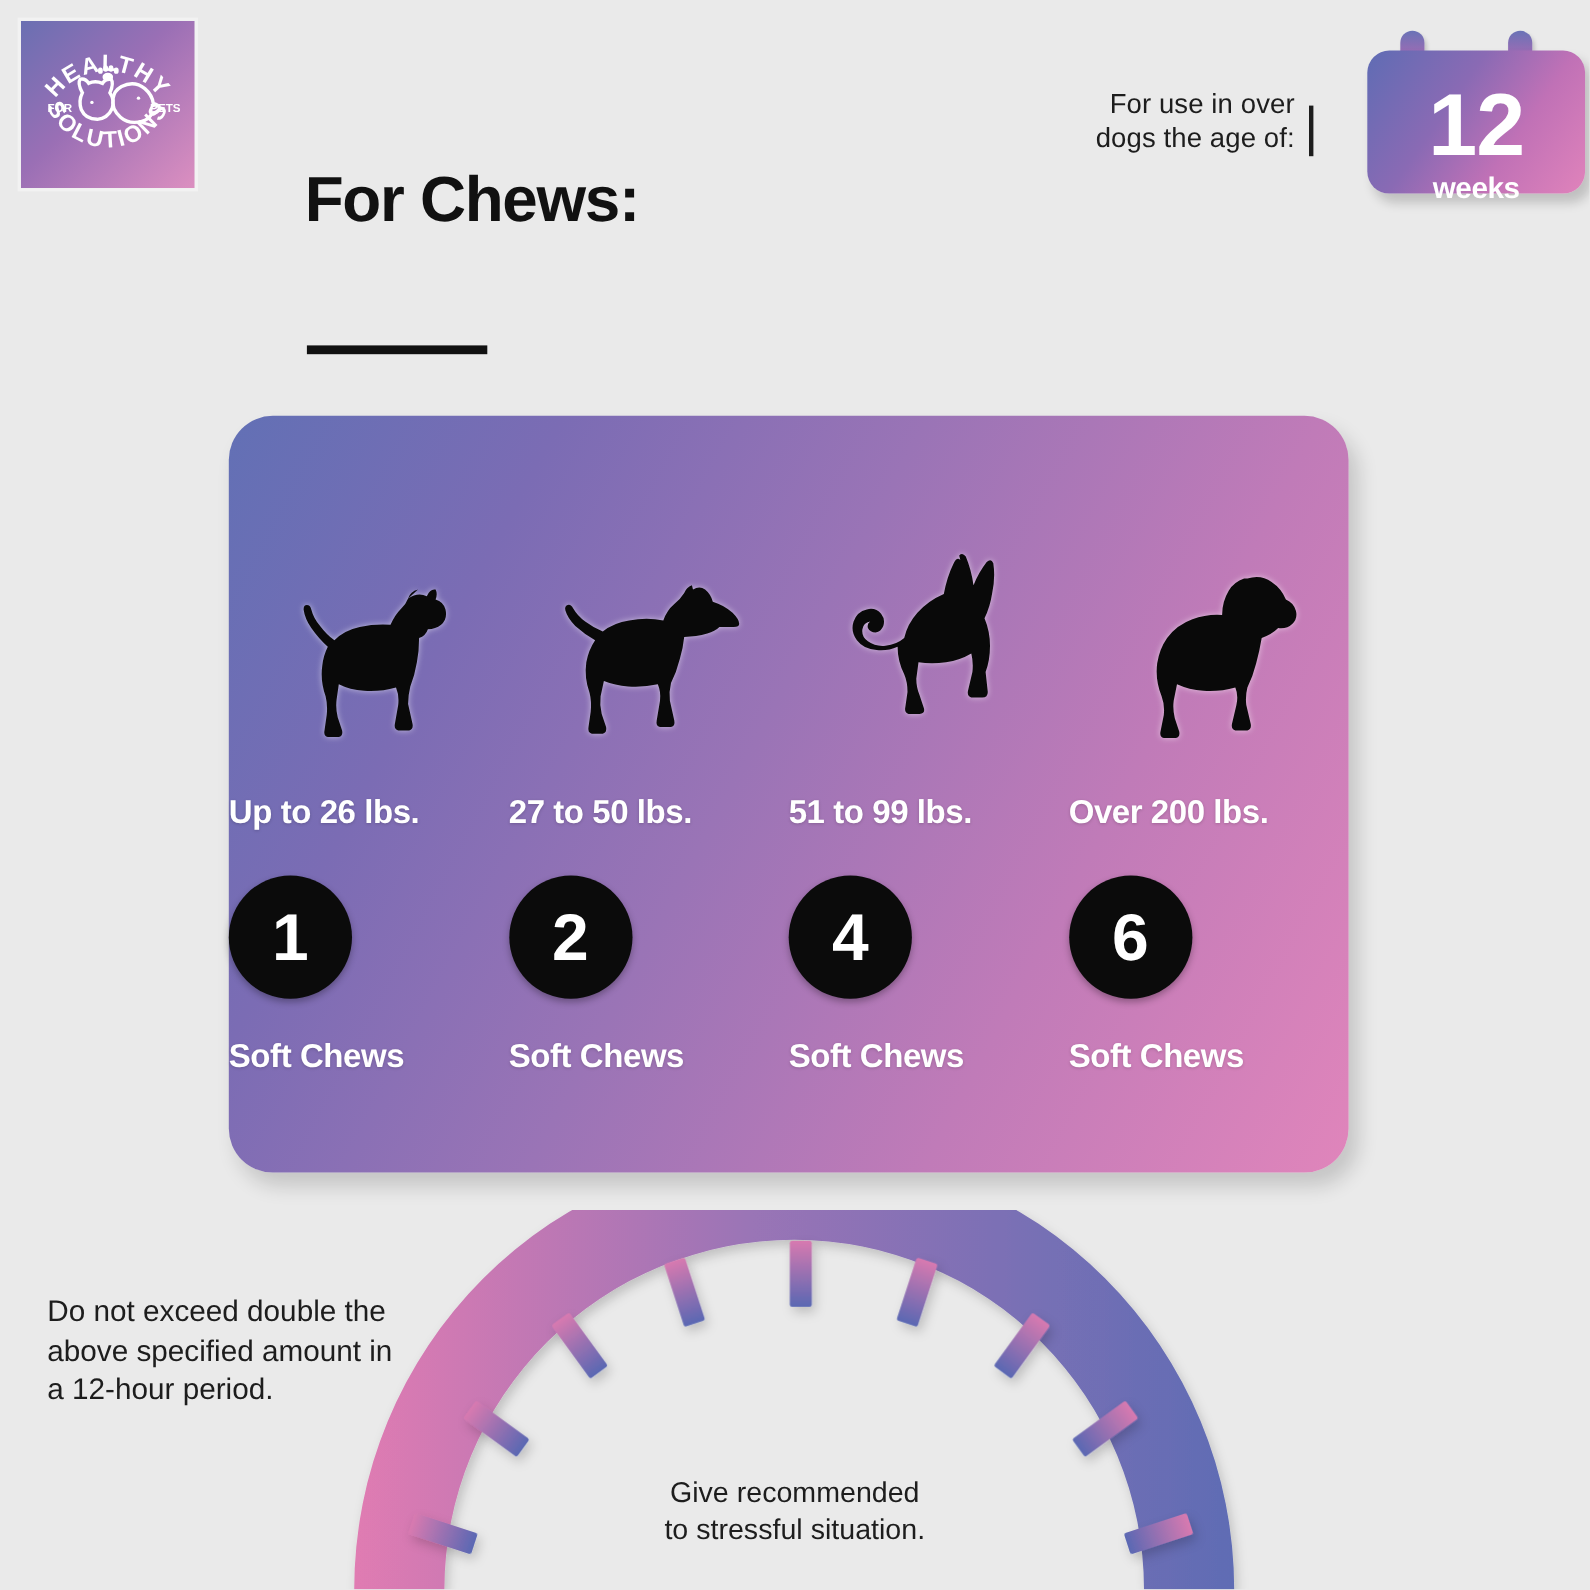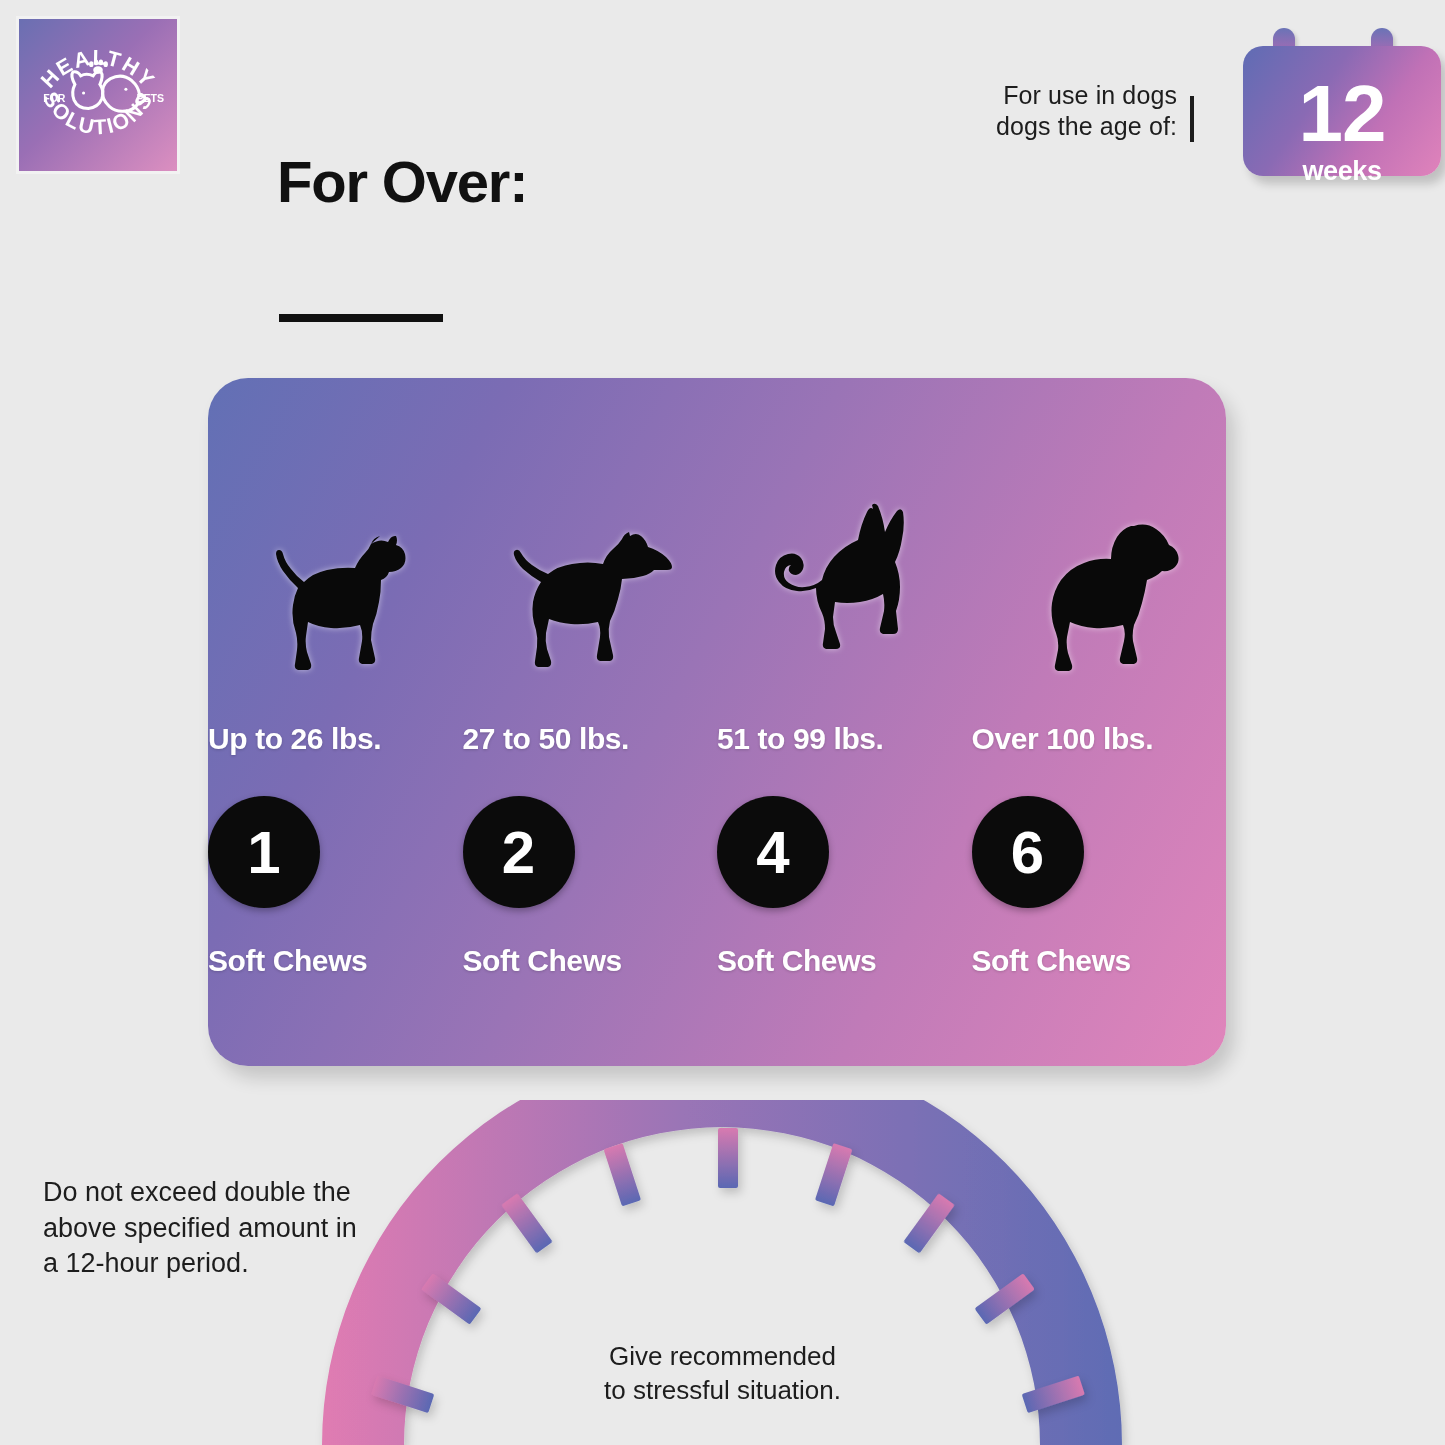--- a/index.html
+++ b/index.html
@@ -137,36 +137,36 @@
       <ellipse cx="82" cy="53" rx="5" ry="4"></ellipse>
       <ellipse cx="75" cy="47" rx="2.3" ry="3"></ellipse>
       <ellipse cx="80" cy="45" rx="2.3" ry="3"></ellipse>
       <ellipse cx="85" cy="45" rx="2.3" ry="3"></ellipse>
       <ellipse cx="90" cy="47" rx="2.3" ry="3"></ellipse>
     </g>
   </svg>
 </div>
 
 <div class="age-note">
-  <div>For use in dogs</div>
+  <div>For use in over</div>
   <div>dogs the age of:</div>
 </div>
 <div class="age-divider"></div>
 
 <div class="calendar">
   <div class="cal-ring l"></div>
   <div class="cal-ring r"></div>
   <div class="cal-body">
     <div class="cal-num">12</div>
     <div class="cal-unit">weeks</div>
   </div>
 </div>
 
 <div class="title">
-  <div>For Over:</div>
+  <div>For Chews:</div>
 </div>
 <div class="title-rule"></div>
 
 <div class="card">
   <div class="cols">
 
     <div class="col">
       <div class="dog-wrap">
         <svg width="165" height="160" viewBox="0 0 165 160">
           <path fill="#090909" d="M118 28 q9 -6 17 -2 q3 -7 8 -6 q2 4 0 9 q7 2 9 9 q2 9 -4 14 q-5 4 -12 4 q-2 6 -8 8 q0 12 -2 22 q-2 12 -6 22 q-2 8 -2 16 l4 18 q1 5 -3 6 l-10 0 q-4 -1 -3 -6 l3 -17 q1 -9 -2 -16 q-14 4 -29 3 q-13 -1 -23 -6 l-2 14 q-1 8 1 16 l4 12 q1 5 -3 6 l-10 0 q-4 -1 -3 -6 l2 -14 q1 -9 -1 -17 q-5 -14 -3 -28 q1 -9 5 -17 q-8 -7 -15 -17 q-6 -9 -7 -17 q0 -4 3 -4 q3 0 4 4 q2 8 8 15 q6 8 13 13 q9 -9 23 -12 q14 -3 28 -2 q4 -9 10 -15 q4 -4 6 -9 q2 -6 9 -8 Z"></path>
@@ -204,21 +204,21 @@
         </div>
       <div class="chews">Soft Chews</div>
     </div>
 
     <div class="col">
       <div class="dog-wrap">
         <svg width="170" height="160" viewBox="0 0 170 160">
           <path fill="#090909" d="M120 10 q12 -4 22 3 q9 6 13 16 q7 3 9 10 q2 7 -3 12 q-5 5 -13 4 q-6 6 -15 9 q-2 12 -5 23 q-3 12 -8 22 q-2 8 -1 16 l4 17 q1 5 -3 6 l-11 0 q-4 -1 -3 -6 l4 -17 q2 -9 -1 -16 q-14 4 -29 3 q-13 -1 -24 -6 l-3 15 q-1 8 1 16 l4 12 q1 5 -3 6 l-11 0 q-4 -1 -3 -6 l3 -15 q1 -9 -2 -17 q-6 -15 -4 -30 q2 -13 9 -23 q9 -12 23 -17 q13 -5 27 -4 q0 -12 6 -22 q5 -8 14 -11 Z"></path>
         </svg>
       </div>
-      <div class="weight">Over 100 lbs.</div>
+      <div class="weight">Over 200 lbs.</div>
       <div class="badge">
           <span>6</span>
         </div>
       <div class="chews">Soft Chews</div>
     </div>
 
   </div>
 </div>
 
 <div class="warn">Do not exceed double the above specified amount in a 12-hour period.</div>

